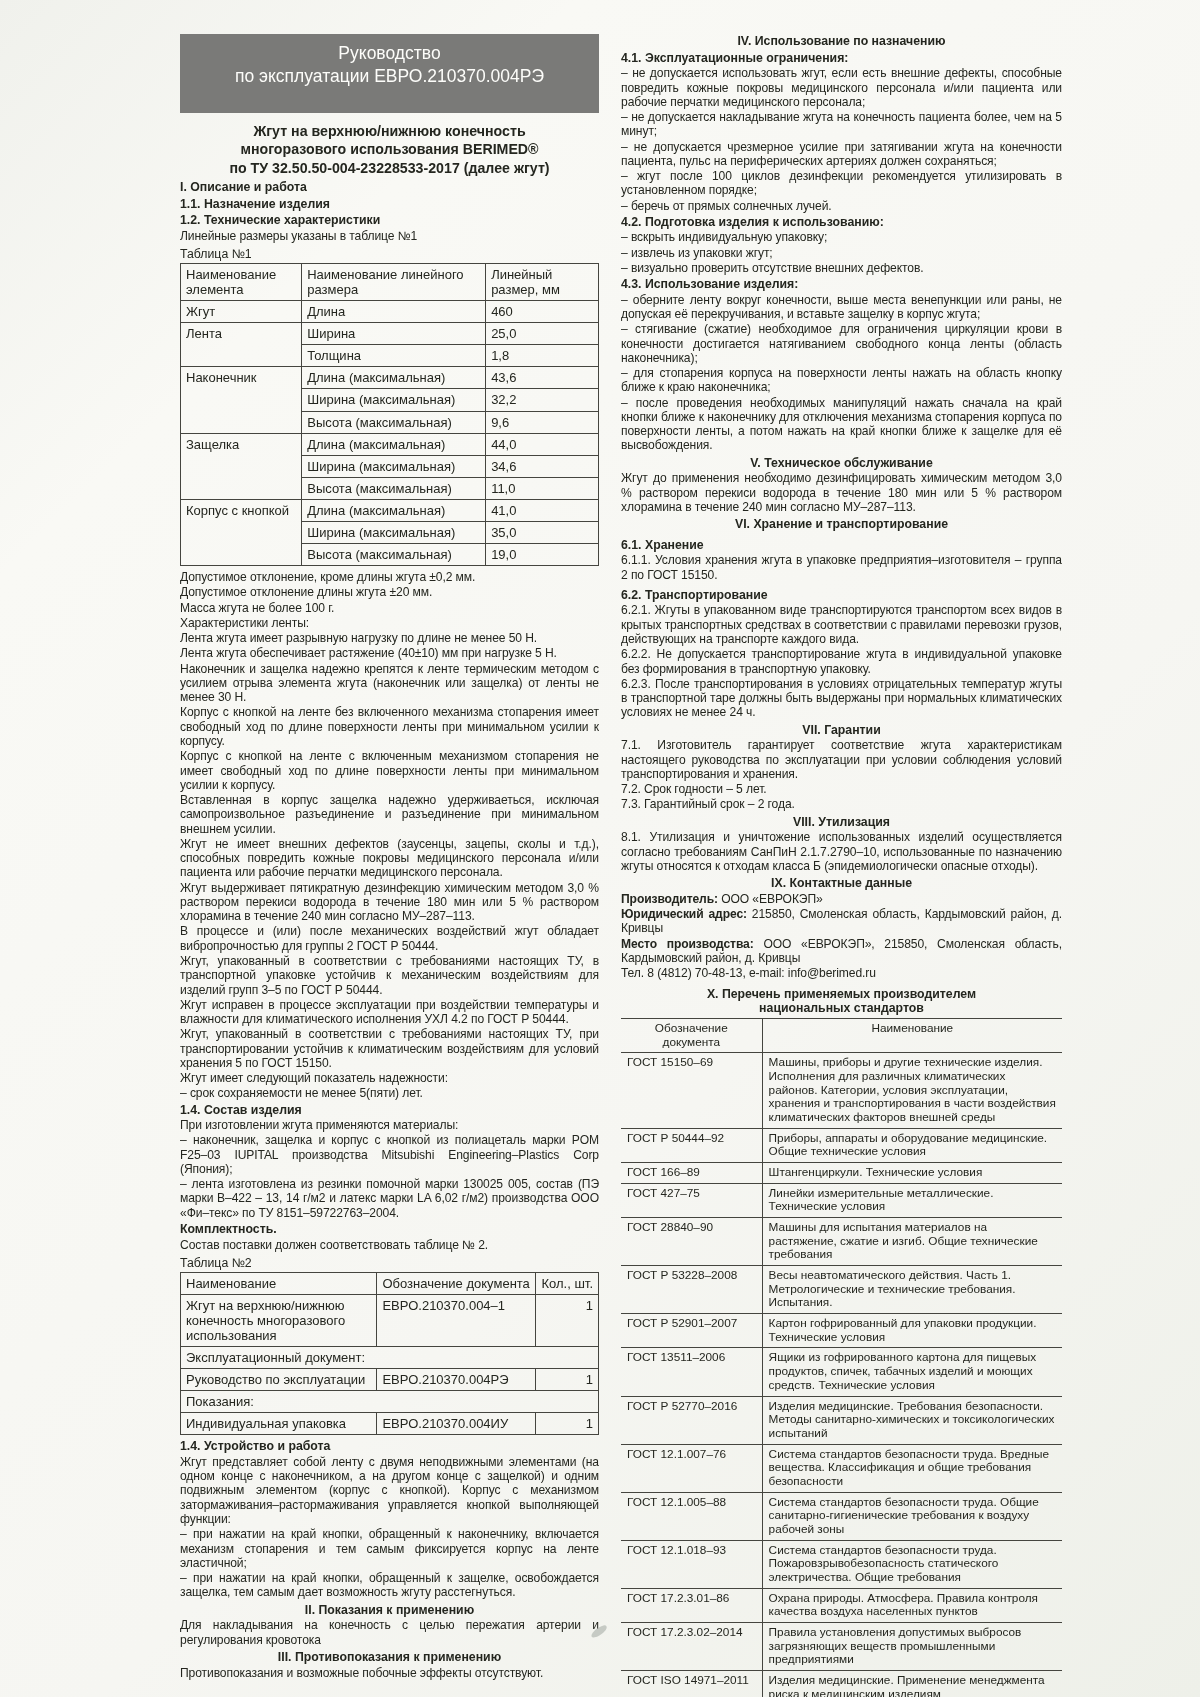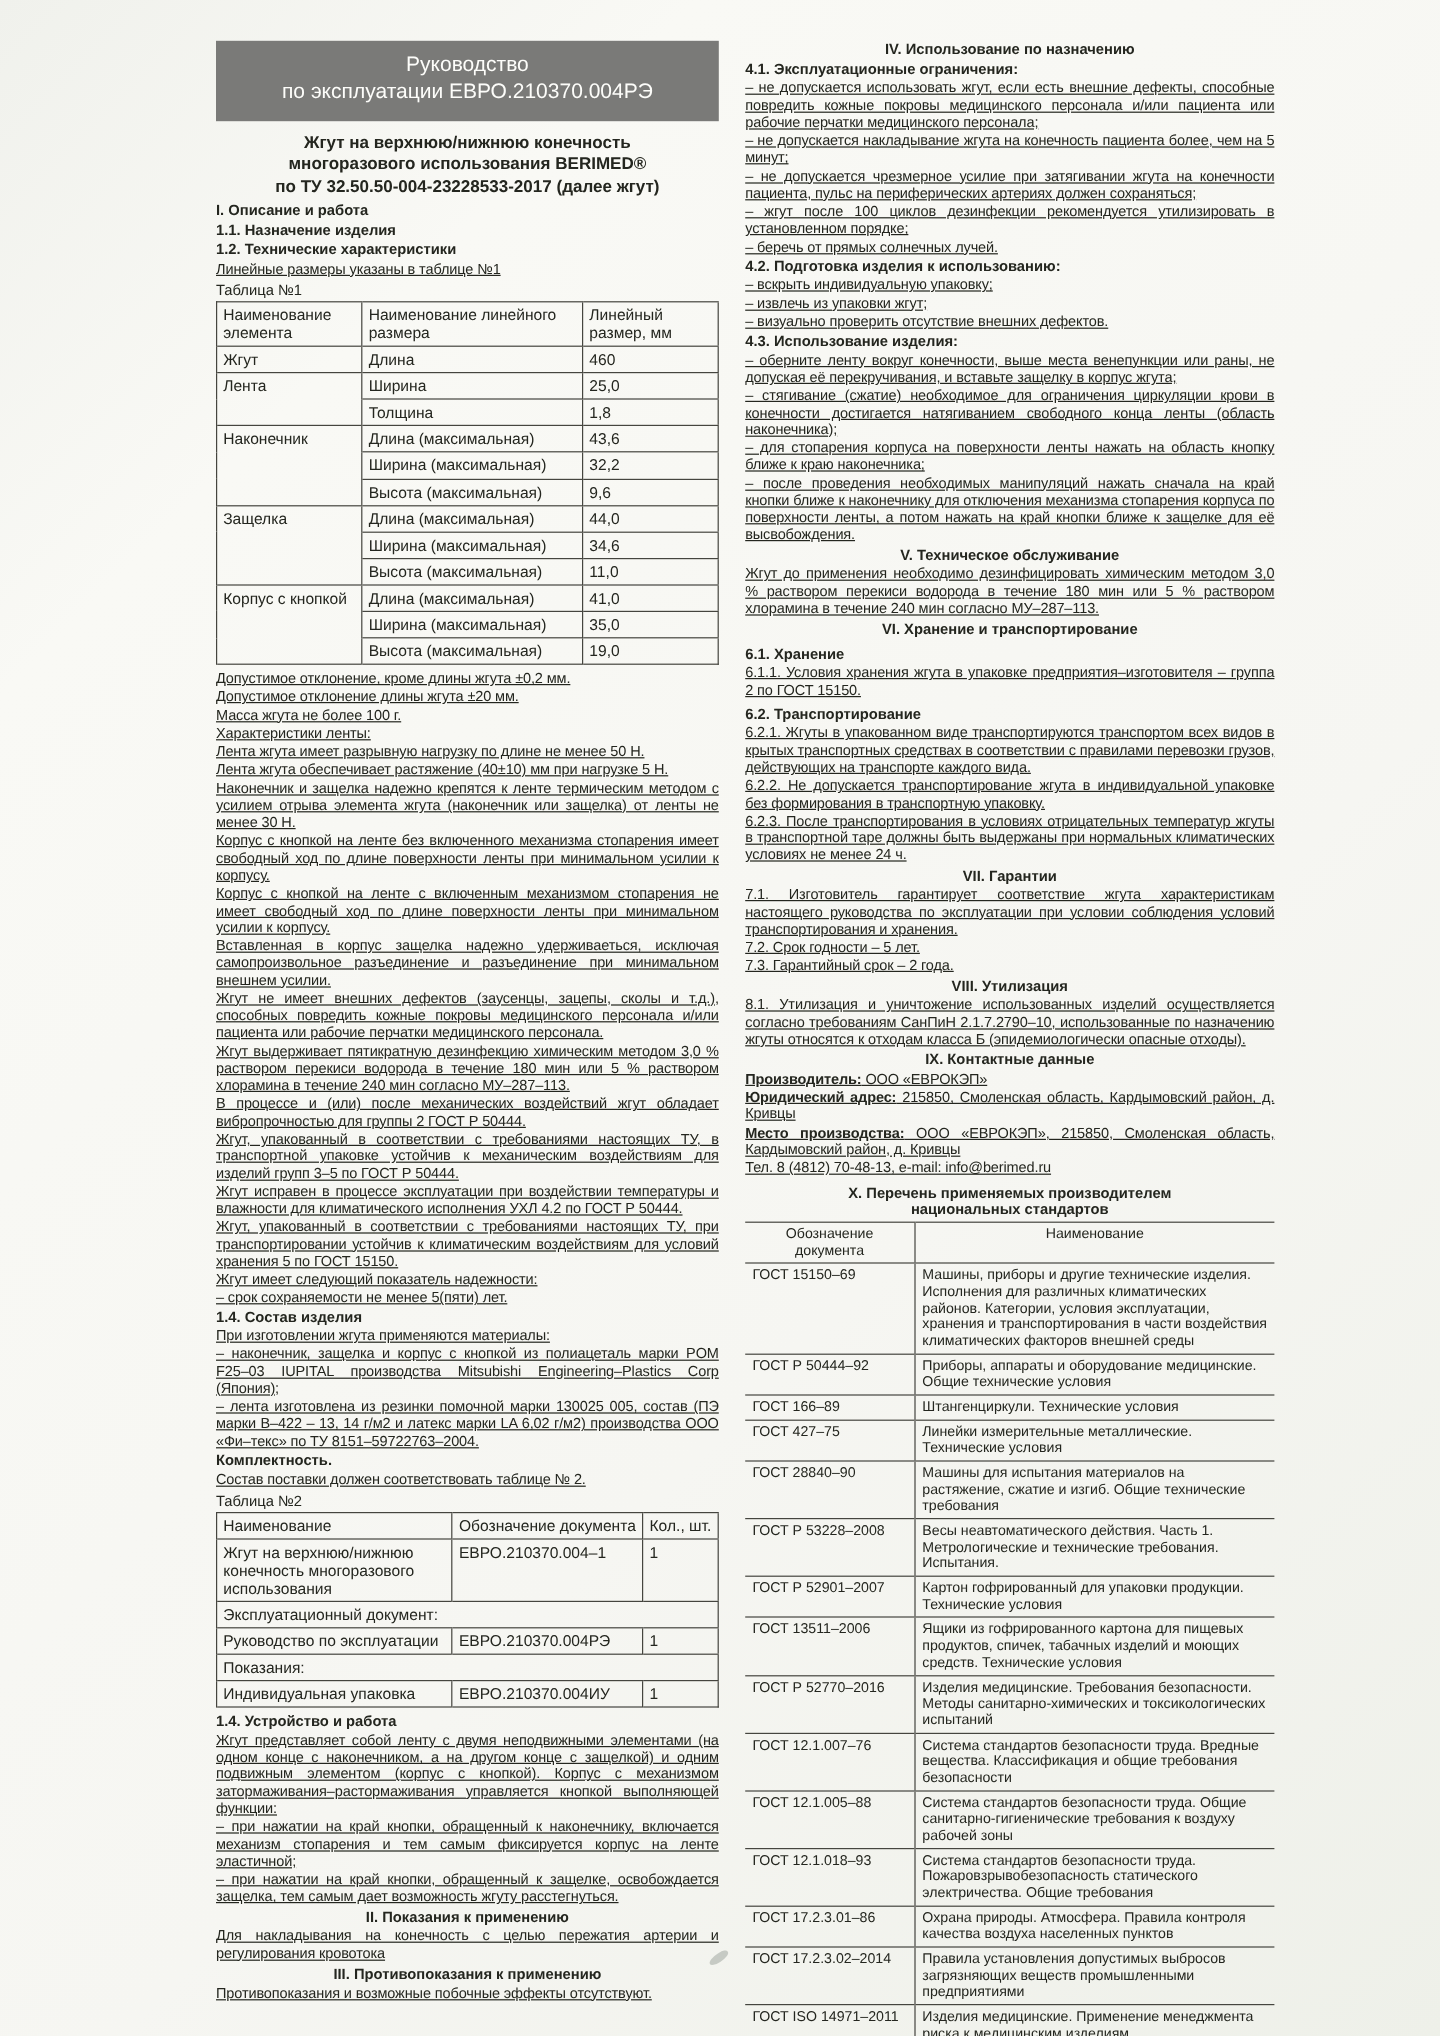--- a/index.html
+++ b/index.html
@@ -10,40 +10,40 @@
     font-family:"Liberation Sans", sans-serif;
   }
   .sheet {
     position:relative; width:1200px; height:1697px;
     background:linear-gradient(135deg,#f0f1ec 0%,#f9f9f5 20%,#f6f6f2 62%,#eef0e9 100%);
     color:#24261f;
   }
   .cols { display:flex; gap:22px; padding:34px 0 0 180px; }
   .col { width:419px; }
   .col-right { width:441px; }
-  p.p { margin:0 0 1px 0; font-size:12.1px; line-height:1.18; text-align:justify; letter-spacing:-0.1px;text-decoration:underline; }
+  p.p { margin:0 0 1px 0; font-size:12.1px; line-height:1.18; text-align:justify; letter-spacing:-0.1px; }
   .hl { font-size:12.3px; font-weight:bold; margin:2px 0 1px; line-height:1.18; }
   .hc { font-size:12.3px; font-weight:bold; margin:3px 0 1px; text-align:center; line-height:1.2; }
   .mt { margin-top:6px; }
   .hdrbox {
     background:#7a7a78; color:#fdfdfa; text-align:center;
-    padding:8px 10px 12px; font-size:17.5px; line-height:1.34; font-weight:400;
+    padding:8px 10px 24px; font-size:17.5px; line-height:1.34; font-weight:400;
   }
   .ptitle { text-align:center; font-weight:bold; font-size:14.2px; line-height:1.3; margin:9px 0 3px; }
   .tcap { text-align:left; font-weight:normal; font-size:12.3px; margin:4px 0 2px; }
   table { border-collapse:collapse; width:100%; margin:2px 0 4px; }
   .tbl { border:1px solid #45453f; }
   .tbl th, .tbl td {
     border-left:1px solid #45453f; border-top:1px solid #45453f;
     font-size:13px; line-height:1.16; padding:3px 5px; text-align:left;
     vertical-align:top; font-weight:normal;
   }
   .tbl tr.cont td:first-child { border-top:none; }
   .tbl tr.rowfull td:nth-child(2), .tbl tr.rowfull td:nth-child(3) { border-left:none; }
-  .t2 td:nth-child(3), .t2 th:nth-child(3) { text-align:left;margin-left:43px; }
+  .t2 td:nth-child(3), .t2 th:nth-child(3) { text-align:right;margin-left:43px; }
   .topen { border-top:1px solid #45453f; border-bottom:1px solid #45453f; }
   .topen th, .topen td {
     border-top:1px solid #45453f;
     font-size:11.8px; line-height:1.16; padding:3px 6px; text-align:left;
     vertical-align:top; font-weight:normal;
   }
   .topen td + td, .topen th + th { border-left:1px solid #45453f; }
   .std th { text-align:center; }
   .contact b { font-weight:bold; }
   .smudge {

